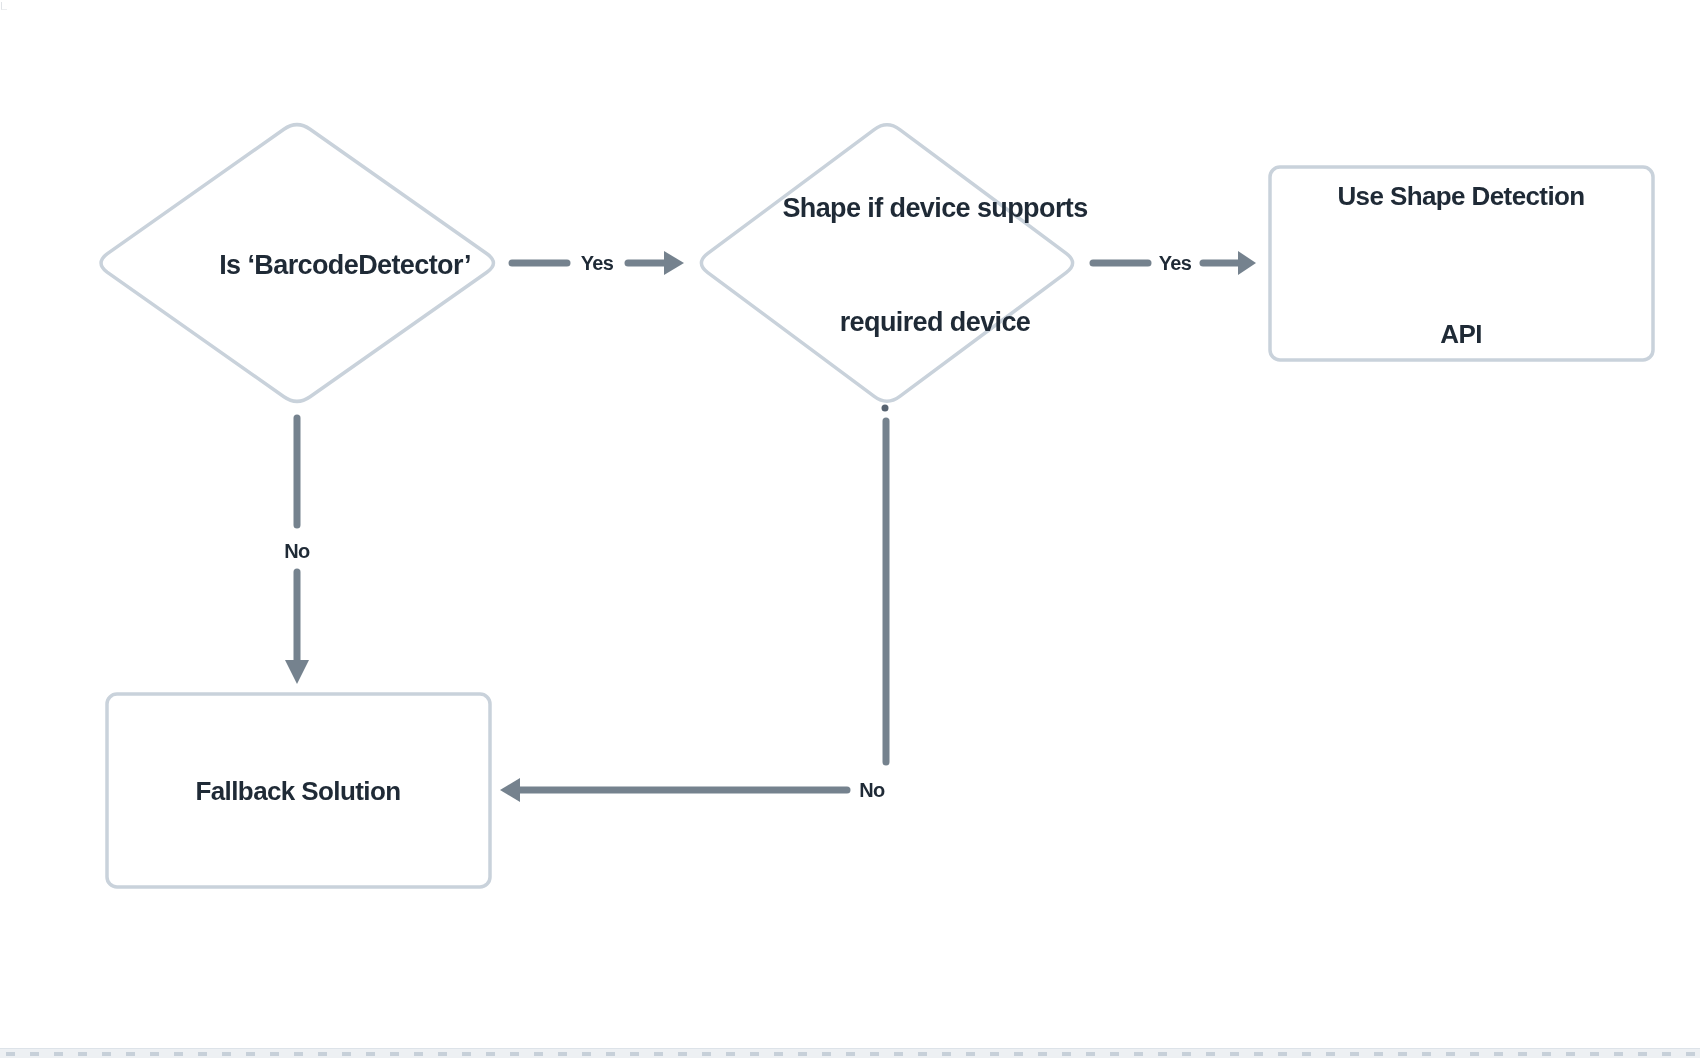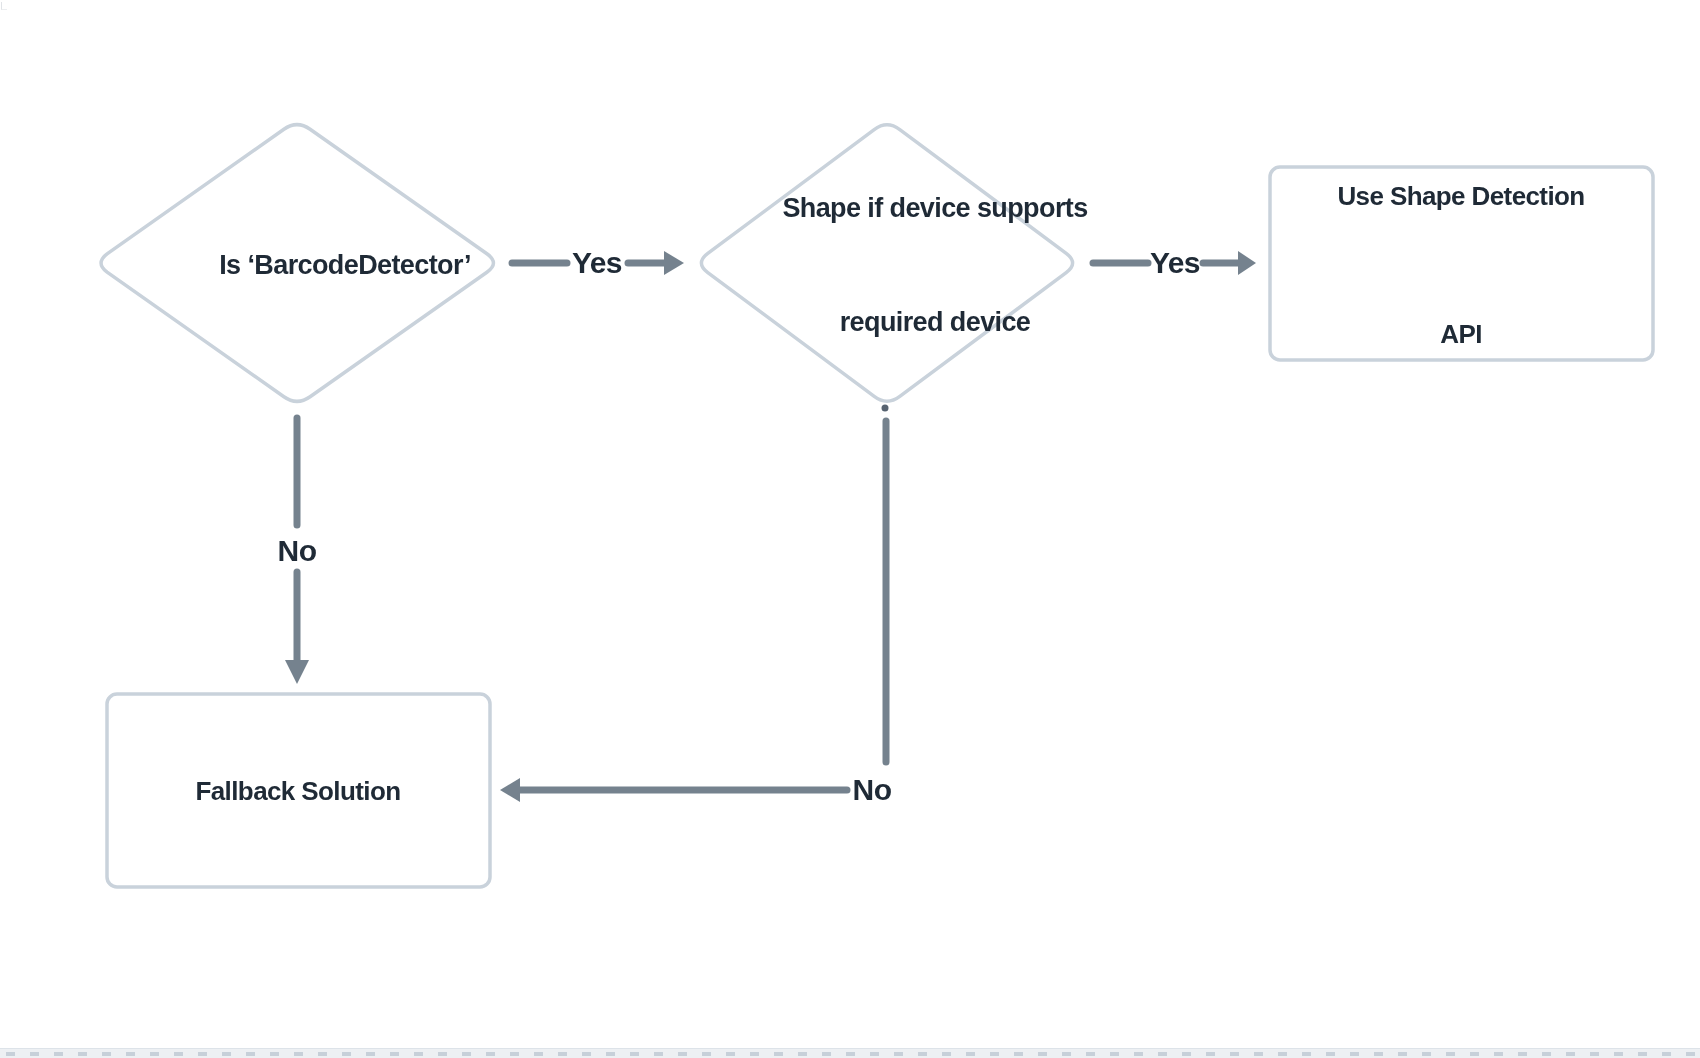--- a/index.html
+++ b/index.html
@@ -15,21 +15,21 @@
     position:absolute;
     transform:translate(-50%,-50%);
     color:#1f2a36;
     font-weight:700;
     text-align:center;
     white-space:pre;
     letter-spacing:-0.6px;
   }
   .node-text{font-size:27px;line-height:38px;margin-left:48px;}
   .box-text{font-size:26px;line-height:46px;}
-  .edge-text{font-size:30px;line-height:30px;}
+  .edge-text{font-size:20px;line-height:30px;}
   .bottom-strip{
     position:absolute;left:0;bottom:0;width:100%;height:9px;
     background-color:#edf0f3;
     border-top:1px solid #dde3e9;
     background-image:repeating-linear-gradient(90deg,#c7d0d9 0 9px,rgba(0,0,0,0) 9px 24px);
     background-size:24px 4px;
     background-position:6px 3px;
     background-repeat:repeat-x;
   }
   .corner-artifact{

